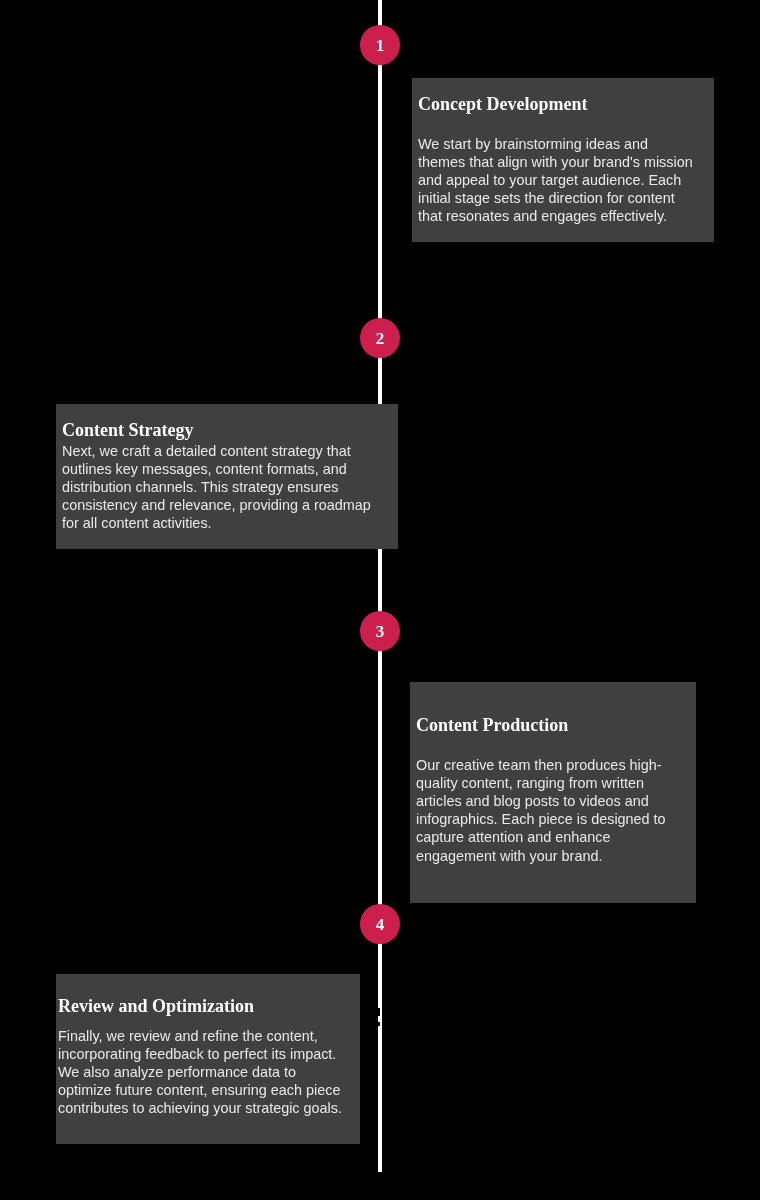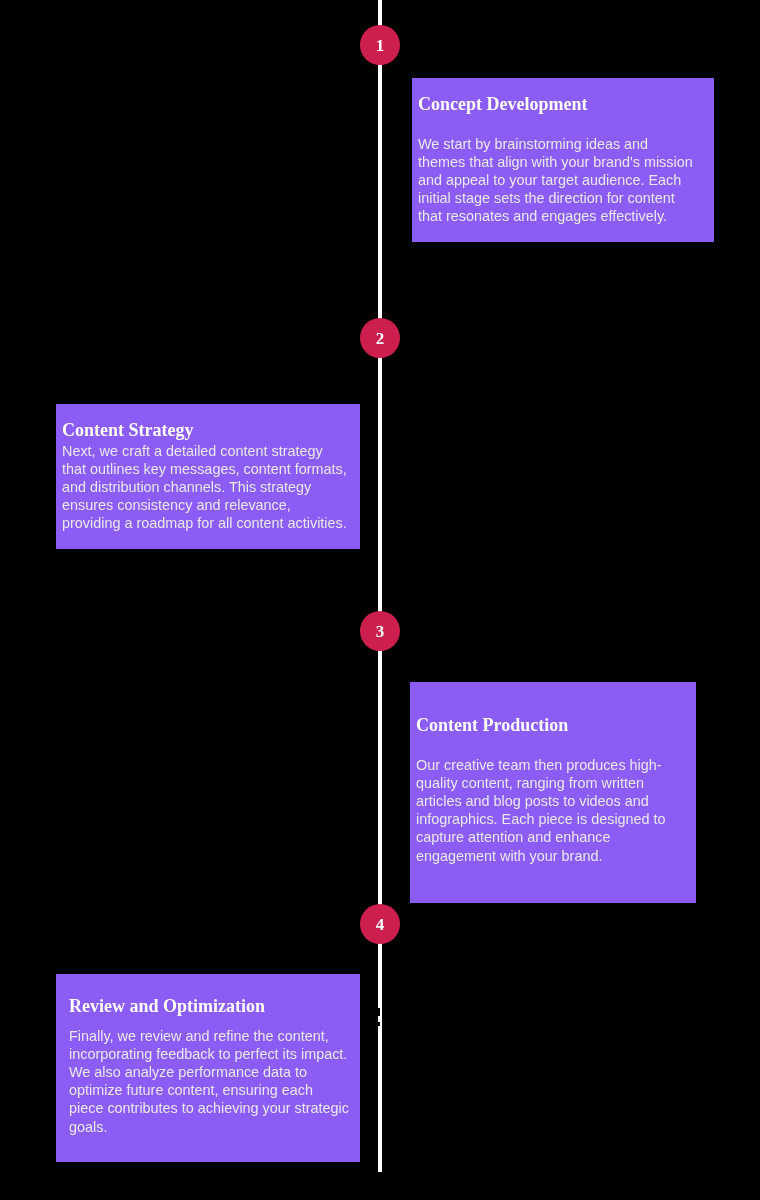--- a/index.html
+++ b/index.html
@@ -66,21 +66,21 @@
     letter-spacing: 0.2px;
   }
   .marker-1 { top: 25px; }
   .marker-2 { top: 318px; }
   .marker-3 { top: 611px; }
   .marker-4 { top: 904px; }
 
   
   .card {
     position: absolute;
-    background: #8b5cf6;
+    background: #404040;
     box-sizing: border-box;
     z-index: 3;
   }
   .card-title {
     font-family: "Liberation Serif", serif;
     font-weight: 700;
     color: #ffffff;
     font-size: 18px;
     line-height: 1.2;
     margin: 0;
@@ -98,38 +98,38 @@
     top: 78px;
     width: 302px;
     padding: 16px 18px 16px 6px;
   }
   .card-1 .card-title { margin-left: 0; }
   .card-1 .card-body  { margin-top: 19px; }
 
   .card-2 {
     left: 56px;
     top: 404px;
-    width: 304px;
+    width: 342px;
     padding: 16px 10px 16px 6px;
   }
   .card-2 .card-body { }
 
   .card-3 {
     left: 410px;
     top: 682px;
     width: 286px;
     padding: 33px 12px 38px 6px;
   }
   .card-3 .card-body { margin-top: 19px; }
 
   .card-4 {
     left: 56px;
     top: 974px;
     width: 304px;
-    padding: 22px 10px 26px 13px;
+    padding: 22px 10px 26px 2px;
   }
   .card-4 .card-body { margin-top: 9px; }
 
   .card-inner {
     padding-left: 0px;
   }
   .card-1 .card-inner,
   .card-3 .card-inner { padding-left: 0px; }
 </style>
 </head>

